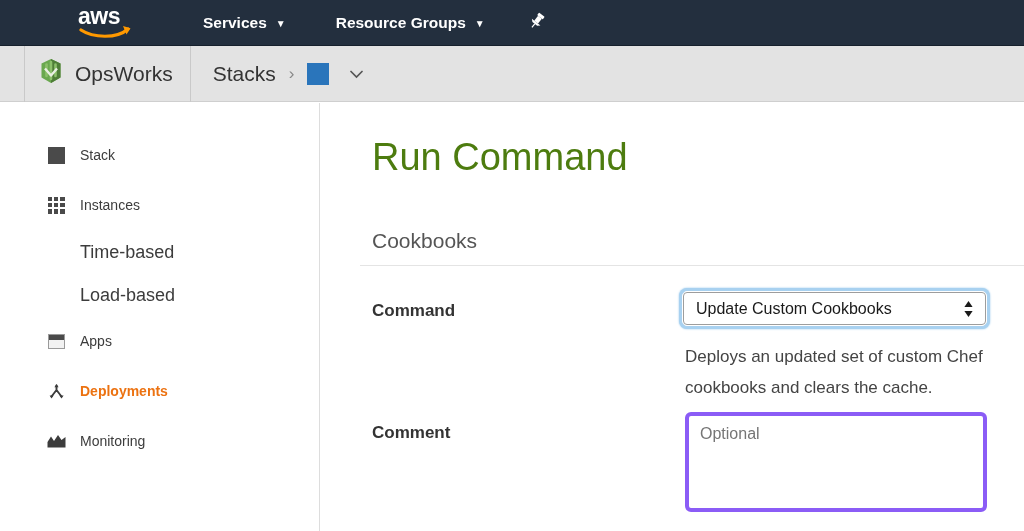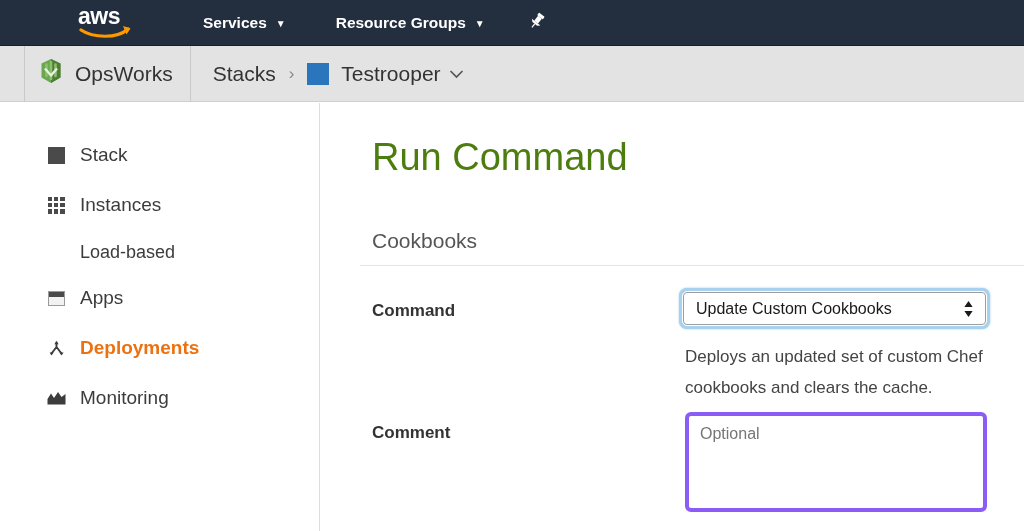--- a/index.html
+++ b/index.html
@@ -101,21 +101,21 @@
     padding-left: 46px;
     cursor: pointer;
   }
   .side-icon {
     width: 20px; height: 20px;
     margin-right: 14px;
     flex: 0 0 20px;
     display: flex; align-items: center; justify-content: center;
   }
   .side-label {
-    font-size: 19px; color: #3c3c3c;
+    font-size: 14px; color: #3c3c3c;
   }
   .side-item.active .side-label {
     color: #ec7211; font-weight: bold;
   }
   .side-item.sub {
     padding-left: 80px; height: 26px; margin-bottom: 17px;
   }
   .side-item.sub .side-label { font-size: 18px; }
 
   
@@ -263,21 +263,20 @@
   <div class="vdiv"></div>
 
   <div class="crumb-seg" id="crumb-stacks">
     <span>Stacks</span>
   </div>
 
   <span class="crumb-sep">›</span>
 
   <div class="crumb-seg" id="crumb-stack">
     <span id="stack-swatch"></span>
-    <span>Testrooper</span>
     <span class="caret">
       <svg width="13" height="9" viewBox="0 0 13 9">
           <path d="M1 1.5 L6.5 7 L12 1.5" stroke="#555555" stroke-width="1.7" fill="none" stroke-linecap="round"></path>
         </svg>
     </span>
   </div>
 </div>
 
 <div id="sidebar">
 
@@ -299,20 +298,23 @@
           <i></i>
           <i></i>
           <i></i>
           <i></i>
           <i></i>
         </span>
     </span>
     <span class="side-label">Instances</span>
   </div>
 
+  <div class="side-item sub">
+    <span class="side-label">Time-based</span>
+  </div>
 
   <div class="side-item sub">
     <span class="side-label">Load-based</span>
   </div>
 
   <div class="side-item">
     <span class="side-icon">
         <span class="ic-apps">
           <i></i>
         </span>

